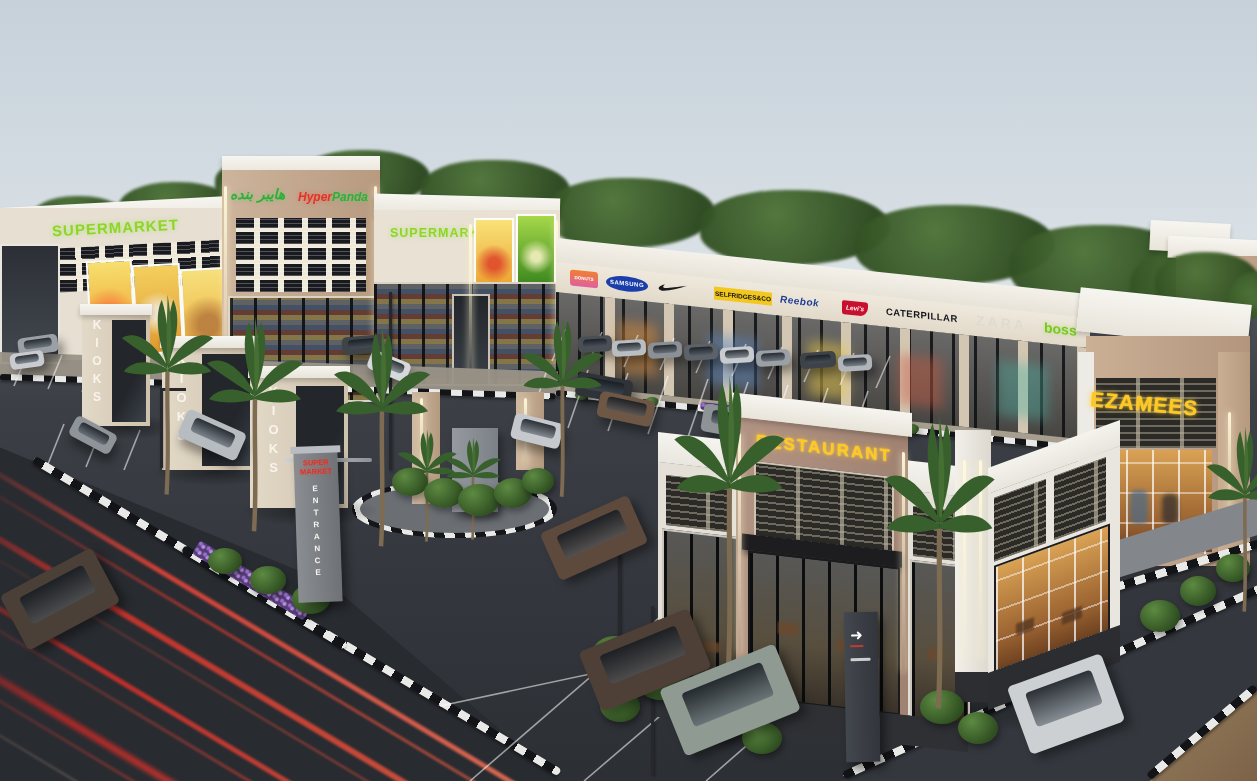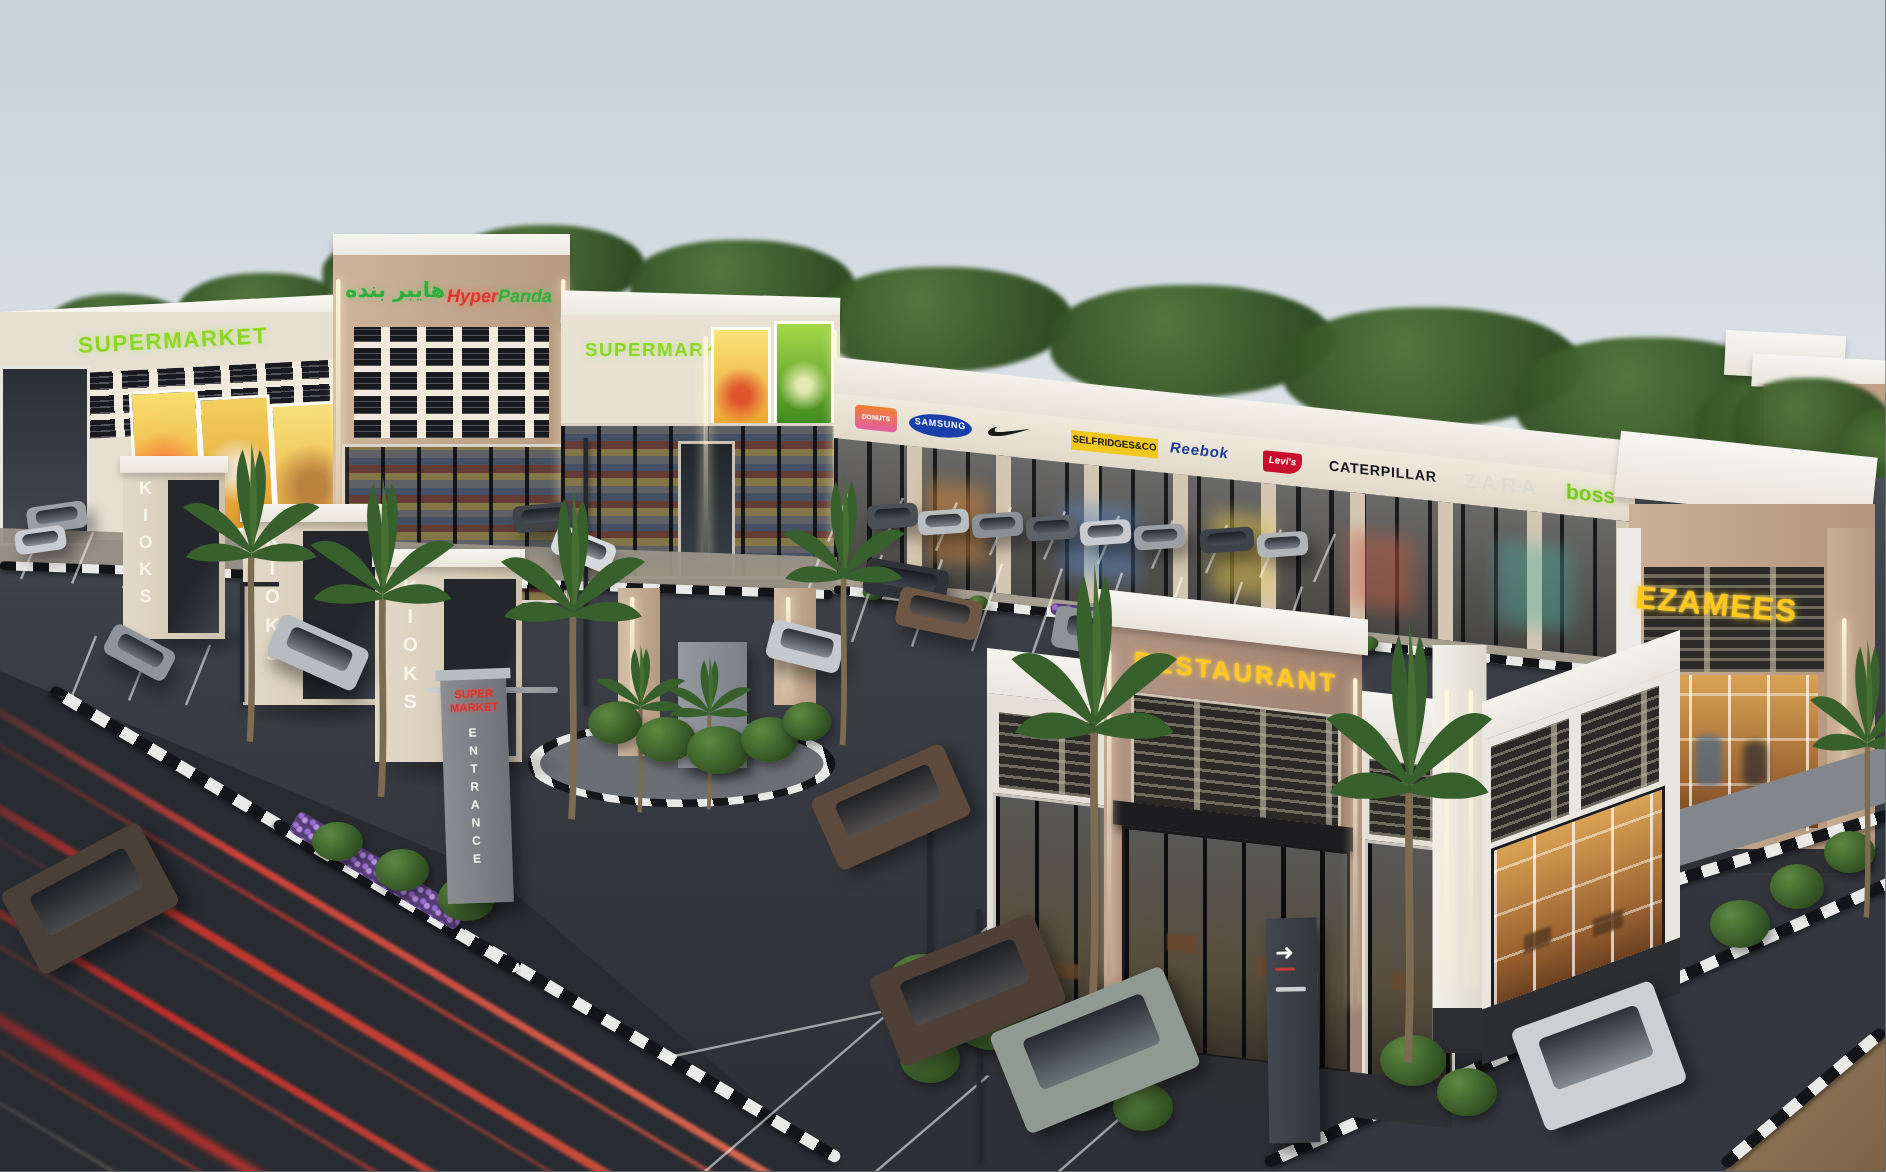--- a/index.html
+++ b/index.html
@@ -110,21 +110,21 @@
     <div class="abs" style="left:0;top:36px;width:56px;height:116px;background:linear-gradient(180deg,#2c3036,#43484f);border:2px solid #e9e6df;"></div>
     <div class="abs" style="left:88px;top:52px;width:42px;height:84px;transform:rotate(-3deg);border:2px solid #fbfbf6;background:radial-gradient(circle at 45% 60%,rgba(250,120,60,.75) 14%,transparent 45%),linear-gradient(180deg,#f7df6e,#eb9c2d);"></div>
     <div class="abs" style="left:134px;top:56px;width:44px;height:86px;transform:rotate(-3deg);border:2px solid #fbfbf6;background:radial-gradient(circle at 50% 55%,rgba(240,240,235,.8) 12%,transparent 42%),linear-gradient(180deg,#f3cf5e,#e09a30);"></div>
     <div class="abs" style="left:182px;top:60px;width:46px;height:88px;transform:rotate(-3deg);border:2px solid #fbfbf6;background:radial-gradient(circle at 52% 62%,rgba(180,120,60,.85) 16%,transparent 48%),linear-gradient(180deg,#f6e07c,#ecaa3a);"></div>
   </div>
   <span class="abs green-sign" style="left:52px;top:219px;font-size:15px;transform:rotate(-3deg);">SUPERMARKET</span>
 
   <div class="abs" style="left:222px;top:156px;width:158px;height:246px;">
     <div class="cap" style="left:0;top:0;width:158px;height:18px;"></div>
     <div class="abs" style="left:0;top:14px;width:158px;height:232px;background:linear-gradient(90deg,#cdb49c,#b79a80);"></div>
-    <span class="abs" style="left:8px;top:30px;font-size:14px;font-weight:bold;color:#2fae3c;font-family:'DejaVu Sans',sans-serif;text-shadow:0 0 4px rgba(80,220,90,.5);">هايبر بنده</span>
+    <span class="abs" style="left:8px;top:30px;font-size:14px;font-weight:bold;color:#2fae3c;font-family:'DejaVu Sans',sans-serif;text-shadow:0 0 4px rgba(80,220,90,.5);font-style:italic;">هايبر بنده</span>
     <span class="abs" style="left:76px;top:34px;font-size:12px;font-weight:bold;font-style:italic;">
       <span style="color:#e0342b;text-shadow:0 0 4px rgba(255,80,60,.5);">Hyper</span><span style="color:#2fae3c;text-shadow:0 0 4px rgba(80,220,90,.5);">Panda</span>
     </span>
     <div class="abs checker" style="left:14px;top:62px;width:130px;height:74px;"></div>
     <div class="abs shelves" style="left:6px;top:140px;width:146px;height:102px;border:2px solid #d9d2c6;"></div>
     <div class="glow" style="left:2px;top:30px;height:200px;"></div>
     <div class="glow" style="left:152px;top:30px;height:200px;"></div>
   </div>
 
   <div class="abs" style="left:374px;top:194px;width:186px;height:196px;">

